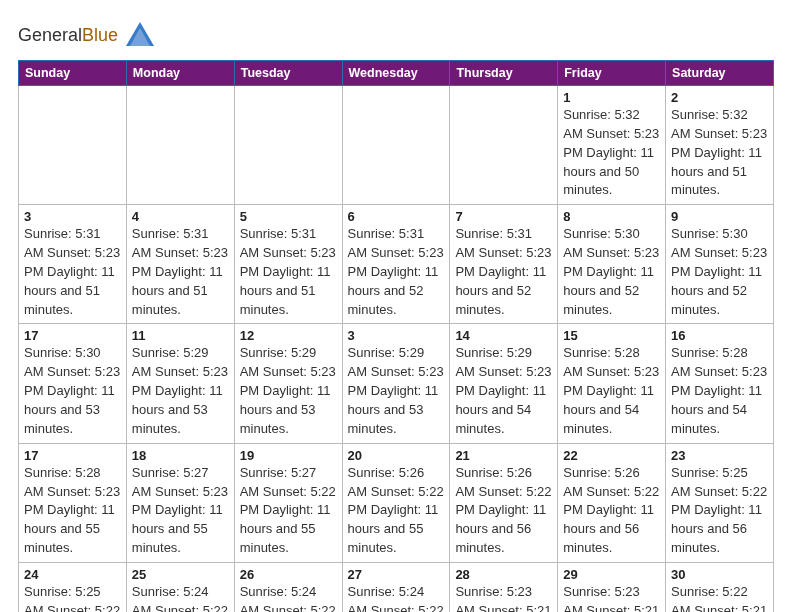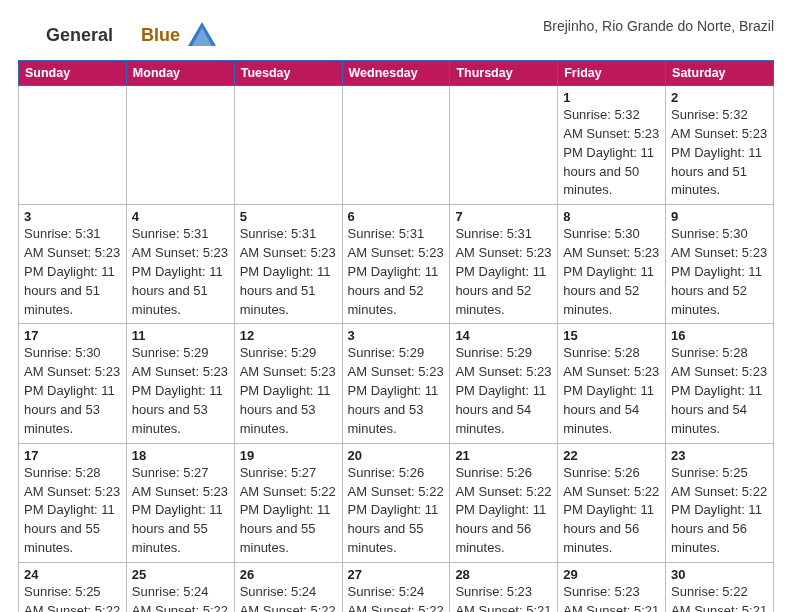--- a/index.html
+++ b/index.html
@@ -21,22 +21,21 @@
       align-items: center;
       gap: 0px;
     }
     .logo-text {
       font-size: 18px;
       font-weight: normal;
       color: #333;
       line-height: 1.1;
     }
     .logo-text span {
-      font-weight: bold;
-      margin-left: 28px;
+      font-weight: normal;
     }
     .logo-icon {
       width: 36px;
       height: 36px;
       margin-left: 4px;
     }
     .title-area {
       text-align: right;
     }
     .month-title {
@@ -48,21 +47,21 @@
     .subtitle {
       font-size: 14px;
       color: #444;
     }
     .calendar-table {
       width: 100%;
       border-collapse: collapse;
       border: 1px solid #bbb;
     }
     .calendar-table th {
-      background-color: #be185d;
+      background-color: #701a75;
       color: #fff;
       font-size: 12.5px;
       font-weight: bold;
       padding: 5px 6px;
       text-align: left;
       border: 1px solid #2a6ab7;
     }
     .calendar-table td {
       border: 1px solid #bbb;
       vertical-align: top;
@@ -99,21 +98,20 @@
   <div class="logo">
     <div class="logo-text">
       <span>General</span><span style="color:#a16207;">Blue</span>
     </div>
     <svg class="logo-icon" viewBox="0 0 36 36">
       <polygon points="18,4 32,28 4,28" fill="#3a7bc8"></polygon>
       <polygon points="18,10 28,28 8,28" fill="#fff" opacity="0.3"></polygon>
     </svg>
   </div>
   <div class="title-area">
-    <div class="subtitle">Brejinho, Rio Grande do Norte, Brazil</div>
   </div>
 </div>
 
 <table class="calendar-table">
   <thead>
     <tr>
     <th>Sunday</th>
         <th>Monday</th>
         <th>Tuesday</th>
         <th>Wednesday</th>

